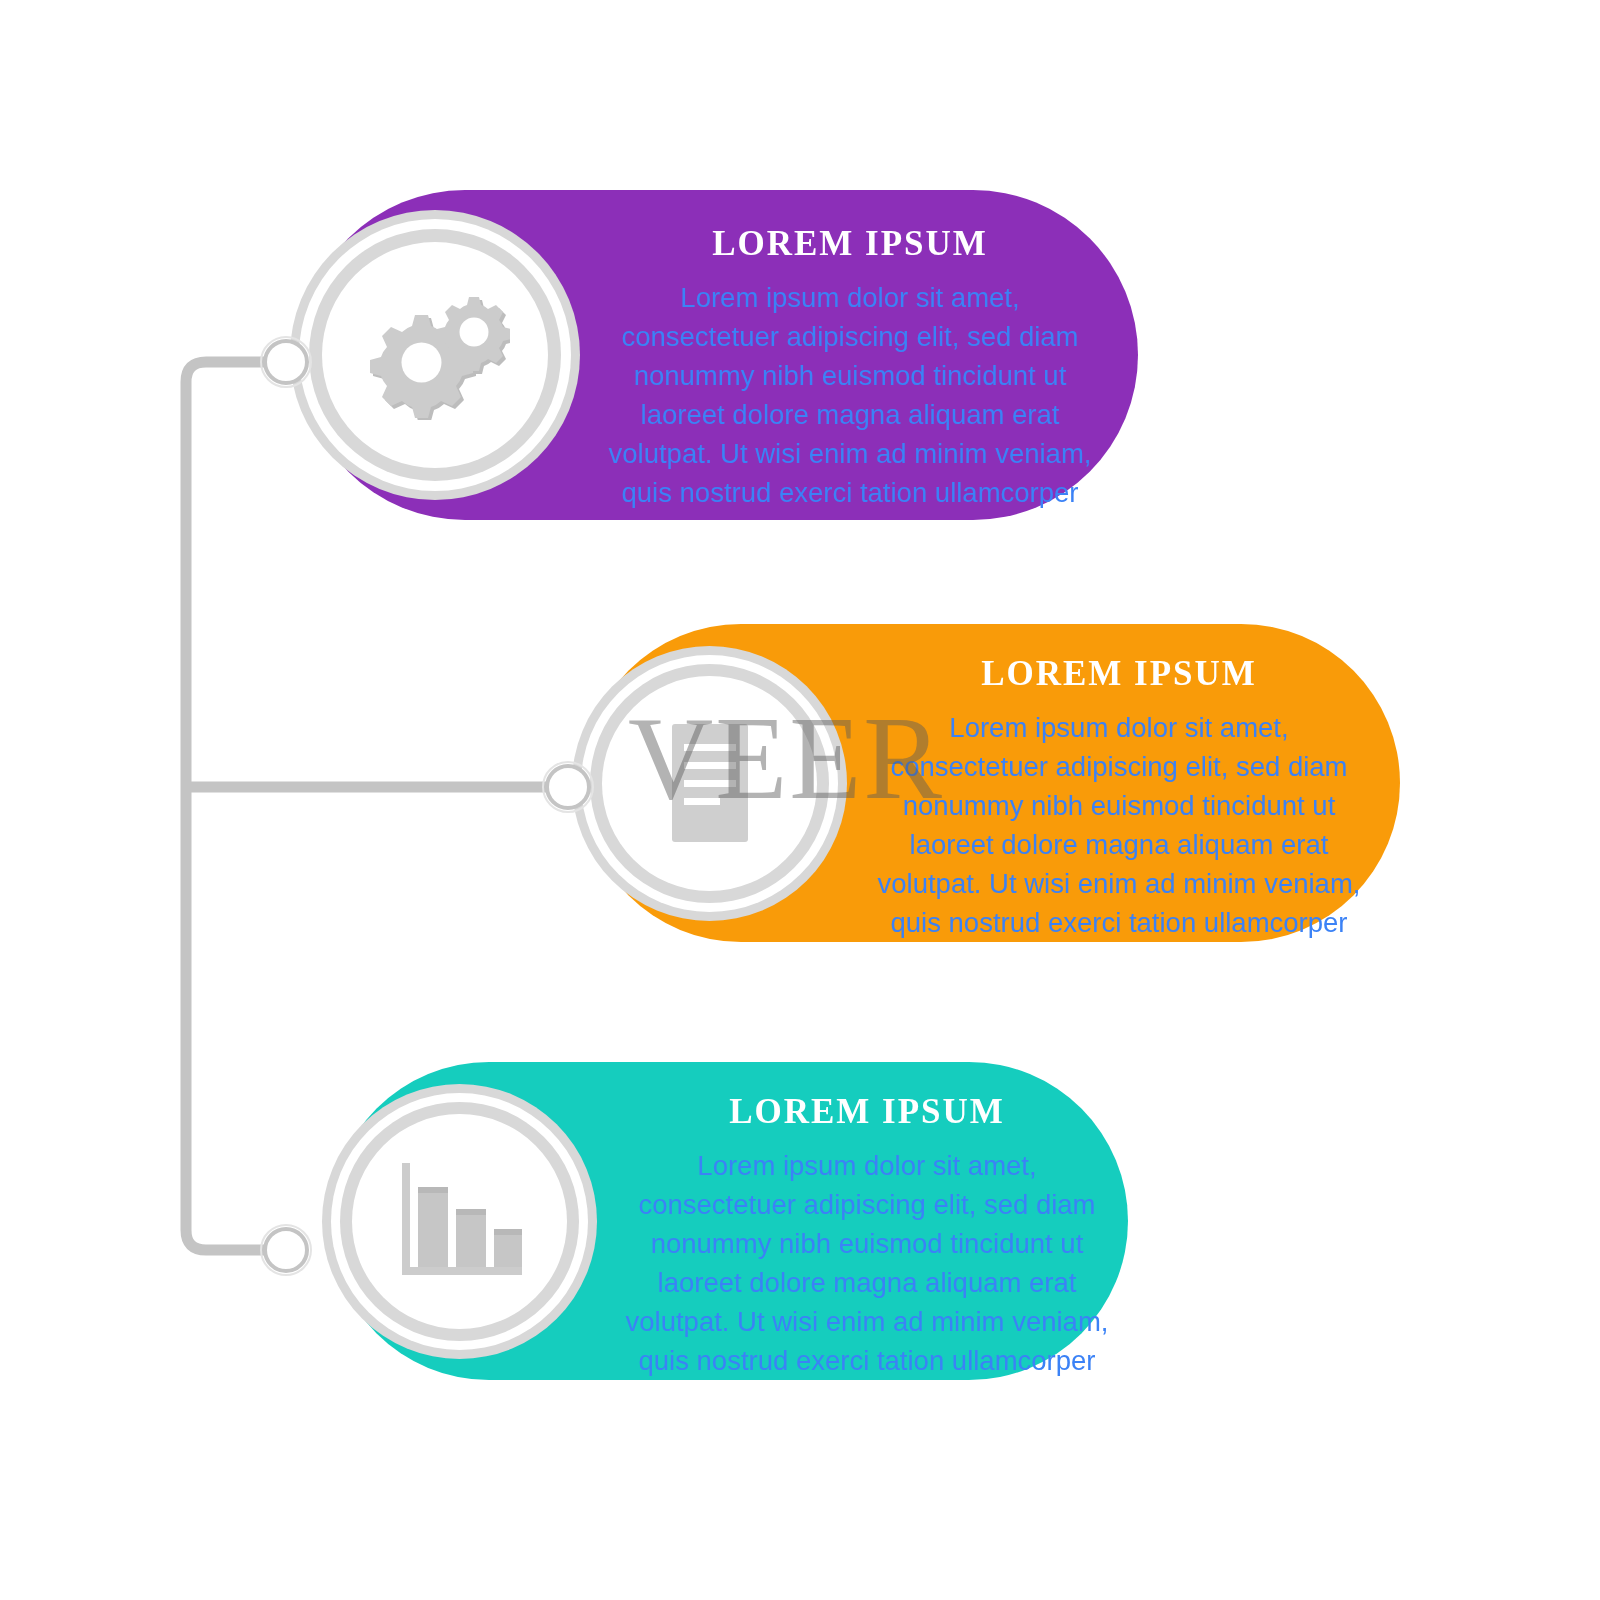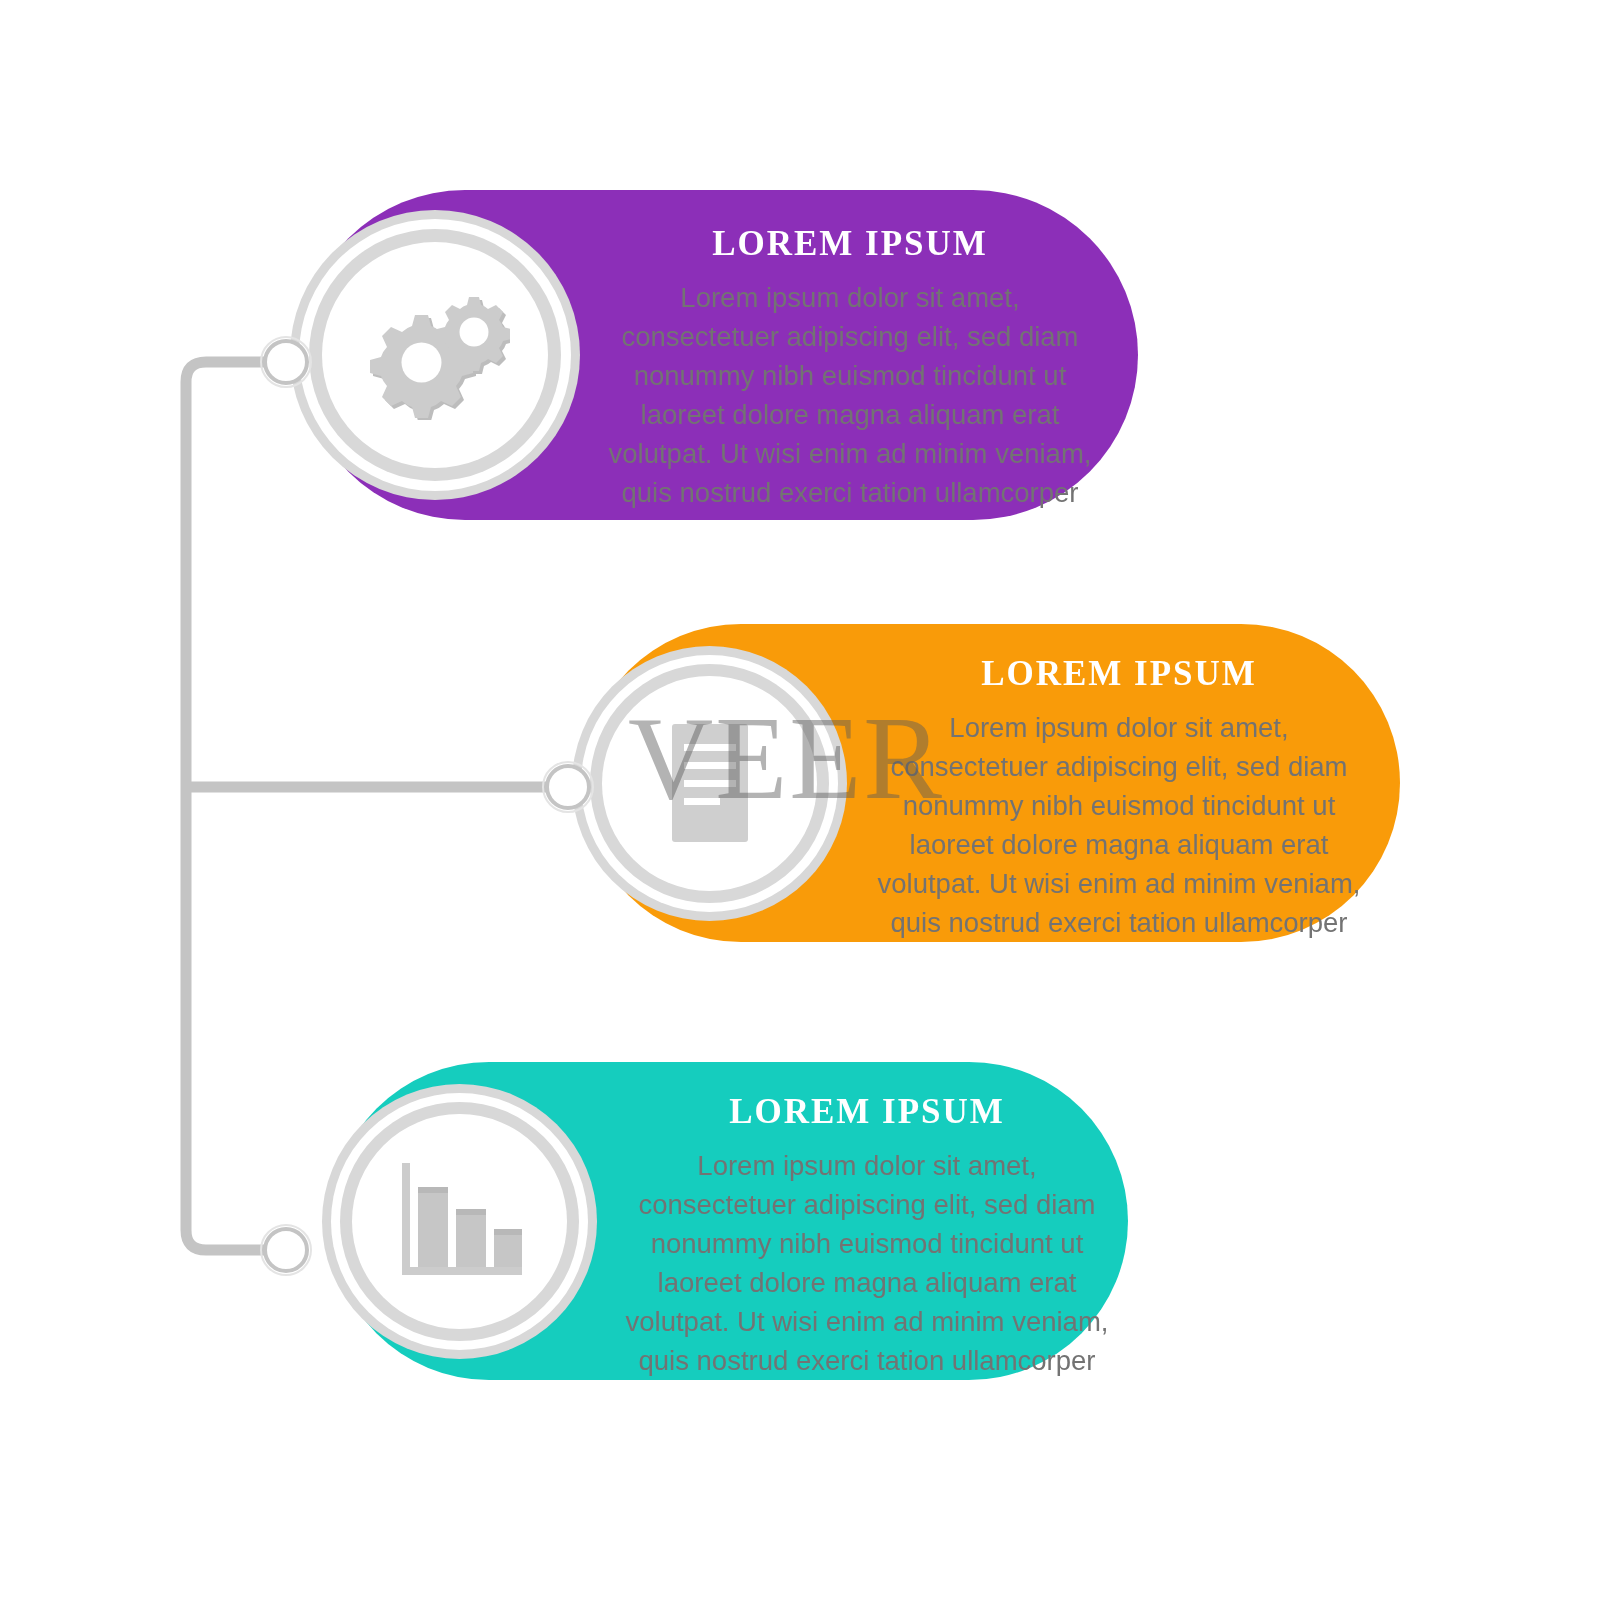--- a/index.html
+++ b/index.html
@@ -49,21 +49,21 @@
     letter-spacing: 2.0px;
     color: #ffffff;
     margin: 0 0 14px 0;
     text-align: center;
     white-space: nowrap;
   }
   .card-desc {
     font-family: "Liberation Sans", sans-serif;
     font-size: 27.5px;
     line-height: 39px;
-    color: #737373;
+    color: #3b82f6;
     text-align: center;
     margin: 0;
   }
 
   
   .medallion {
     position: absolute;
     border-radius: 50%;
     background: #d8d8d8;
     display: flex;

